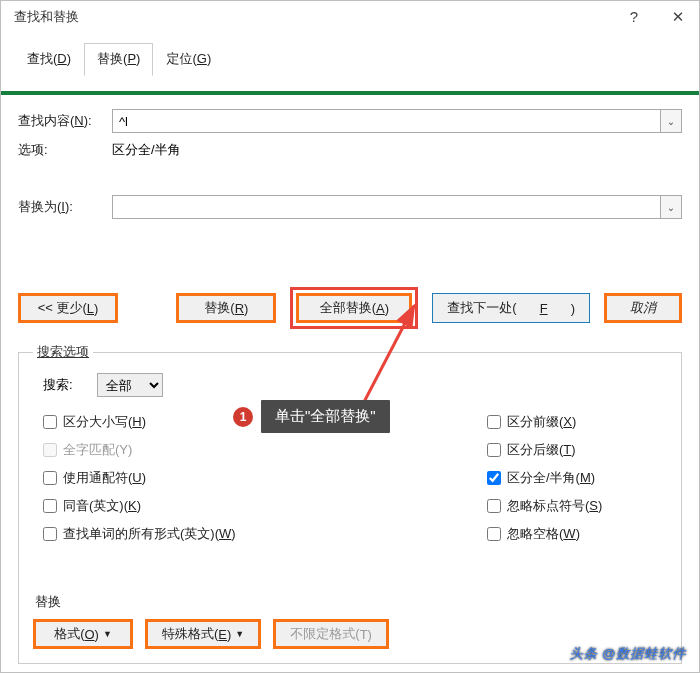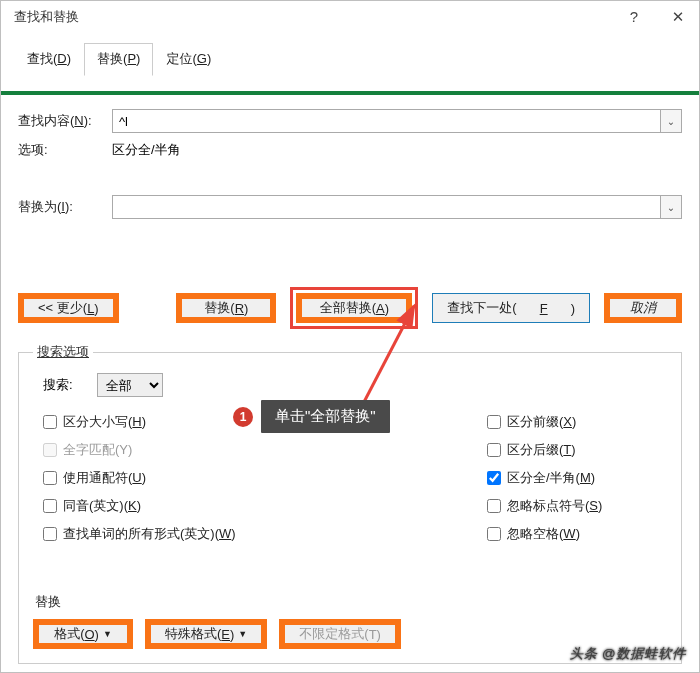--- a/index.html
+++ b/index.html
@@ -16,21 +16,21 @@
 
   .body { padding: 14px 18px 10px 18px; }
 
   .row { display: flex; align-items: center; margin-bottom: 8px; }
   .row .lbl { width: 94px; font-size: 13px; color: #222; }
   .combo { flex: 1; position: relative; }
   .combo input { width: 100%; height: 24px; border: 1px solid #aaa; padding: 0 26px 0 6px; font-size: 13px; outline: none; }
   .combo .chev { position: absolute; right: 0; top: 0; width: 22px; height: 24px; border: 1px solid #aaa; display: flex; align-items: center; justify-content: center; font-size: 10px; color: #555; background: #f5f5f5; }
 
   .btnrow { display: flex; gap: 14px; margin: 68px 0 14px 0; align-items: center; }
-  .pushbtn { min-width: 100px; height: 30px; border: 6px solid #f97316; background: #f0f0f0; font-size: 13px; color: #222; display: flex; align-items: center; justify-content: center; padding: 0 14px; }
+  .pushbtn { min-width: 100px; height: 30px; border: 3px solid #f97316; background: #f0f0f0; font-size: 13px; color: #222; display: flex; align-items: center; justify-content: center; padding: 0 14px; }
   .pushbtn.blueframe { border: 1.5px solid #1e7db8; gap: 23px; }
   .highlight-box { border: 3px solid #e8443a; padding: 3px; }
 
   fieldset { border: 1px solid #ccc; padding: 10px 14px 14px 14px; margin: 0 0 10px 0; }
   legend { font-size: 13px; color: #333; padding: 0 4px; text-decoration: underline; }
 
   .opt-top { display: flex; align-items: center; gap: 24px; margin: 2px 0 10px 10px; font-size: 13px; }
   .opt-top select { height: 24px; border: 1px solid #aaa; font-size: 13px; padding: 0 4px; width: 66px; }
 
   .cols { display: flex; }
@@ -44,21 +44,21 @@
   .btmrow { display: flex; gap: 12px; }
   .pushbtn.disabled { color: #9a9a9a; }
   .pushbtn .chev-sm { margin-left: 4px; font-size: 9px; }
 
   
   .callout { position: absolute; left: 233px; top: 400px; display: flex; align-items: center; gap: 8px; }
   .callout .num { width: 20px; height: 20px; border-radius: 50%; background: #d23b2f; color: #fff; font-size: 12px; font-weight: bold; display: flex; align-items: center; justify-content: center; }
   .callout .bubble { background: #4a4a4a; color: #fff; font-size: 15px; padding: 7px 14px; border-radius: 1px; }
   .arrow { position: absolute; left: 356px; top: 298px; pointer-events: none; }
 
-  .watermark { position: absolute; right: 14px; bottom: 10px; font-size: 13.5px; color: #404040; text-shadow: 0 0 3px rgba(0,0,0,.6), 0 0 2px rgba(0,0,0,.9); font-style: italic; letter-spacing: .5px; }
+  .watermark { position: absolute; right: 14px; bottom: 10px; font-size: 13.5px; color: #3b82f6; text-shadow: 0 0 3px rgba(0,0,0,.6), 0 0 2px rgba(0,0,0,.9); font-style: italic; letter-spacing: .5px; }
 
   .outer-border { position:absolute; inset:0; border:1px solid #bfbfbf; pointer-events:none; }
   
   u { text-decoration: underline; }
 </style>
 </head>
 <body>
 
 <div class="titlebar">
   <span class="title">查找和替换</span>

